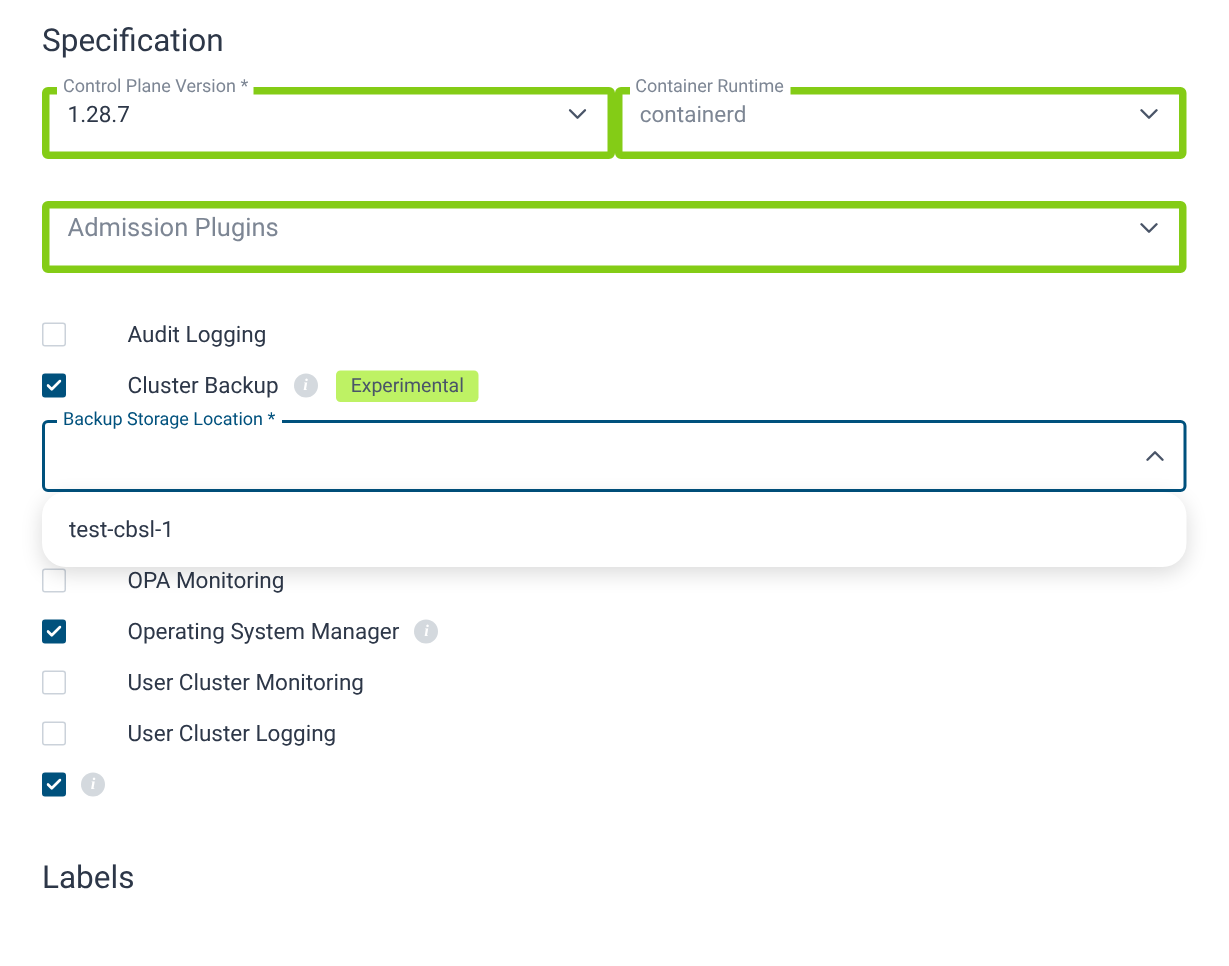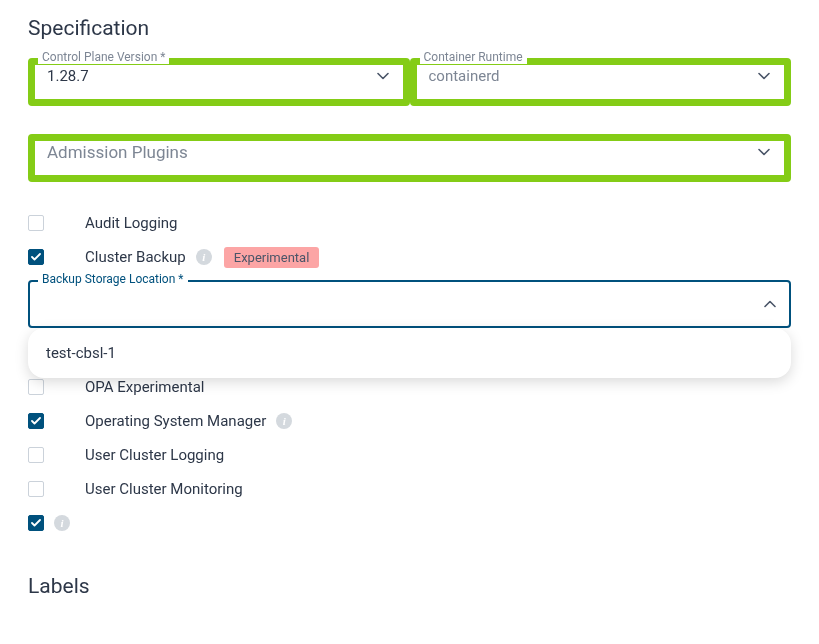--- a/index.html
+++ b/index.html
@@ -37,21 +37,21 @@
     .floating-label .req {
       color: #7d8694;
     }
     .floating-label.active {
       color: #00517d;
     }
     .floating-label.active .req {
       color: #00517d;
     }
     .select-box {
-      border: 7px solid #84cc16;
+      border: 5px solid #84cc16;
       border-radius: 4px;
       height: 48px;
       display: flex;
       align-items: center;
       justify-content: space-between;
       padding: 0 14px 12px 12px;
       font-size: 15px;
       color: #2d3748;
       background: #fff;
       cursor: pointer;
@@ -109,21 +109,21 @@
       align-items: center;
       justify-content: center;
       font-size: 11px;
       font-style: italic;
       font-family: Georgia, serif;
       font-weight: bold;
       margin-left: -6px;
       flex-shrink: 0;
     }
     .badge {
-      background: #fca5a5;
+      background: #bef264;
       color: #4a5568;
       font-size: 13px;
       padding: 3px 10px;
       border-radius: 3px;
       margin-left: -4px;
     }
     .backup-loc-wrap {
       position: relative;
       margin: 6px 0 8px 0;
     }
@@ -226,41 +226,41 @@
   </div>
 
   <div class="opt-row partially-hidden">
     <span class="cb"></span>
     <span class="opt-label">Disable CSI Driver</span>
     <span class="info-icon">i</span>
   </div>
 
   <div class="opt-row">
     <span class="cb"></span>
-    <span class="opt-label">OPA Experimental</span>
+    <span class="opt-label">OPA Monitoring</span>
   </div>
 
   <div class="opt-row">
     <span class="cb checked">
         <svg width="10" height="8" viewBox="0 0 10 8">
           <path d="M1 4 L3.5 6.5 L9 1" stroke="#fff" stroke-width="1.8" fill="none" stroke-linecap="round" stroke-linejoin="round"></path>
         </svg>
       </span>
     <span class="opt-label">Operating System Manager</span>
     <span class="info-icon">i</span>
   </div>
 
   <div class="opt-row">
     <span class="cb"></span>
+    <span class="opt-label">User Cluster Monitoring</span>
+  </div>
+
+  <div class="opt-row">
+    <span class="cb"></span>
     <span class="opt-label">User Cluster Logging</span>
-  </div>
-
-  <div class="opt-row">
-    <span class="cb"></span>
-    <span class="opt-label">User Cluster Monitoring</span>
   </div>
 
   <div class="opt-row">
     <span class="cb checked">
         <svg width="10" height="8" viewBox="0 0 10 8">
           <path d="M1 4 L3.5 6.5 L9 1" stroke="#fff" stroke-width="1.8" fill="none" stroke-linecap="round" stroke-linejoin="round"></path>
         </svg>
       </span>
     <span class="info-icon">i</span>
   </div>

